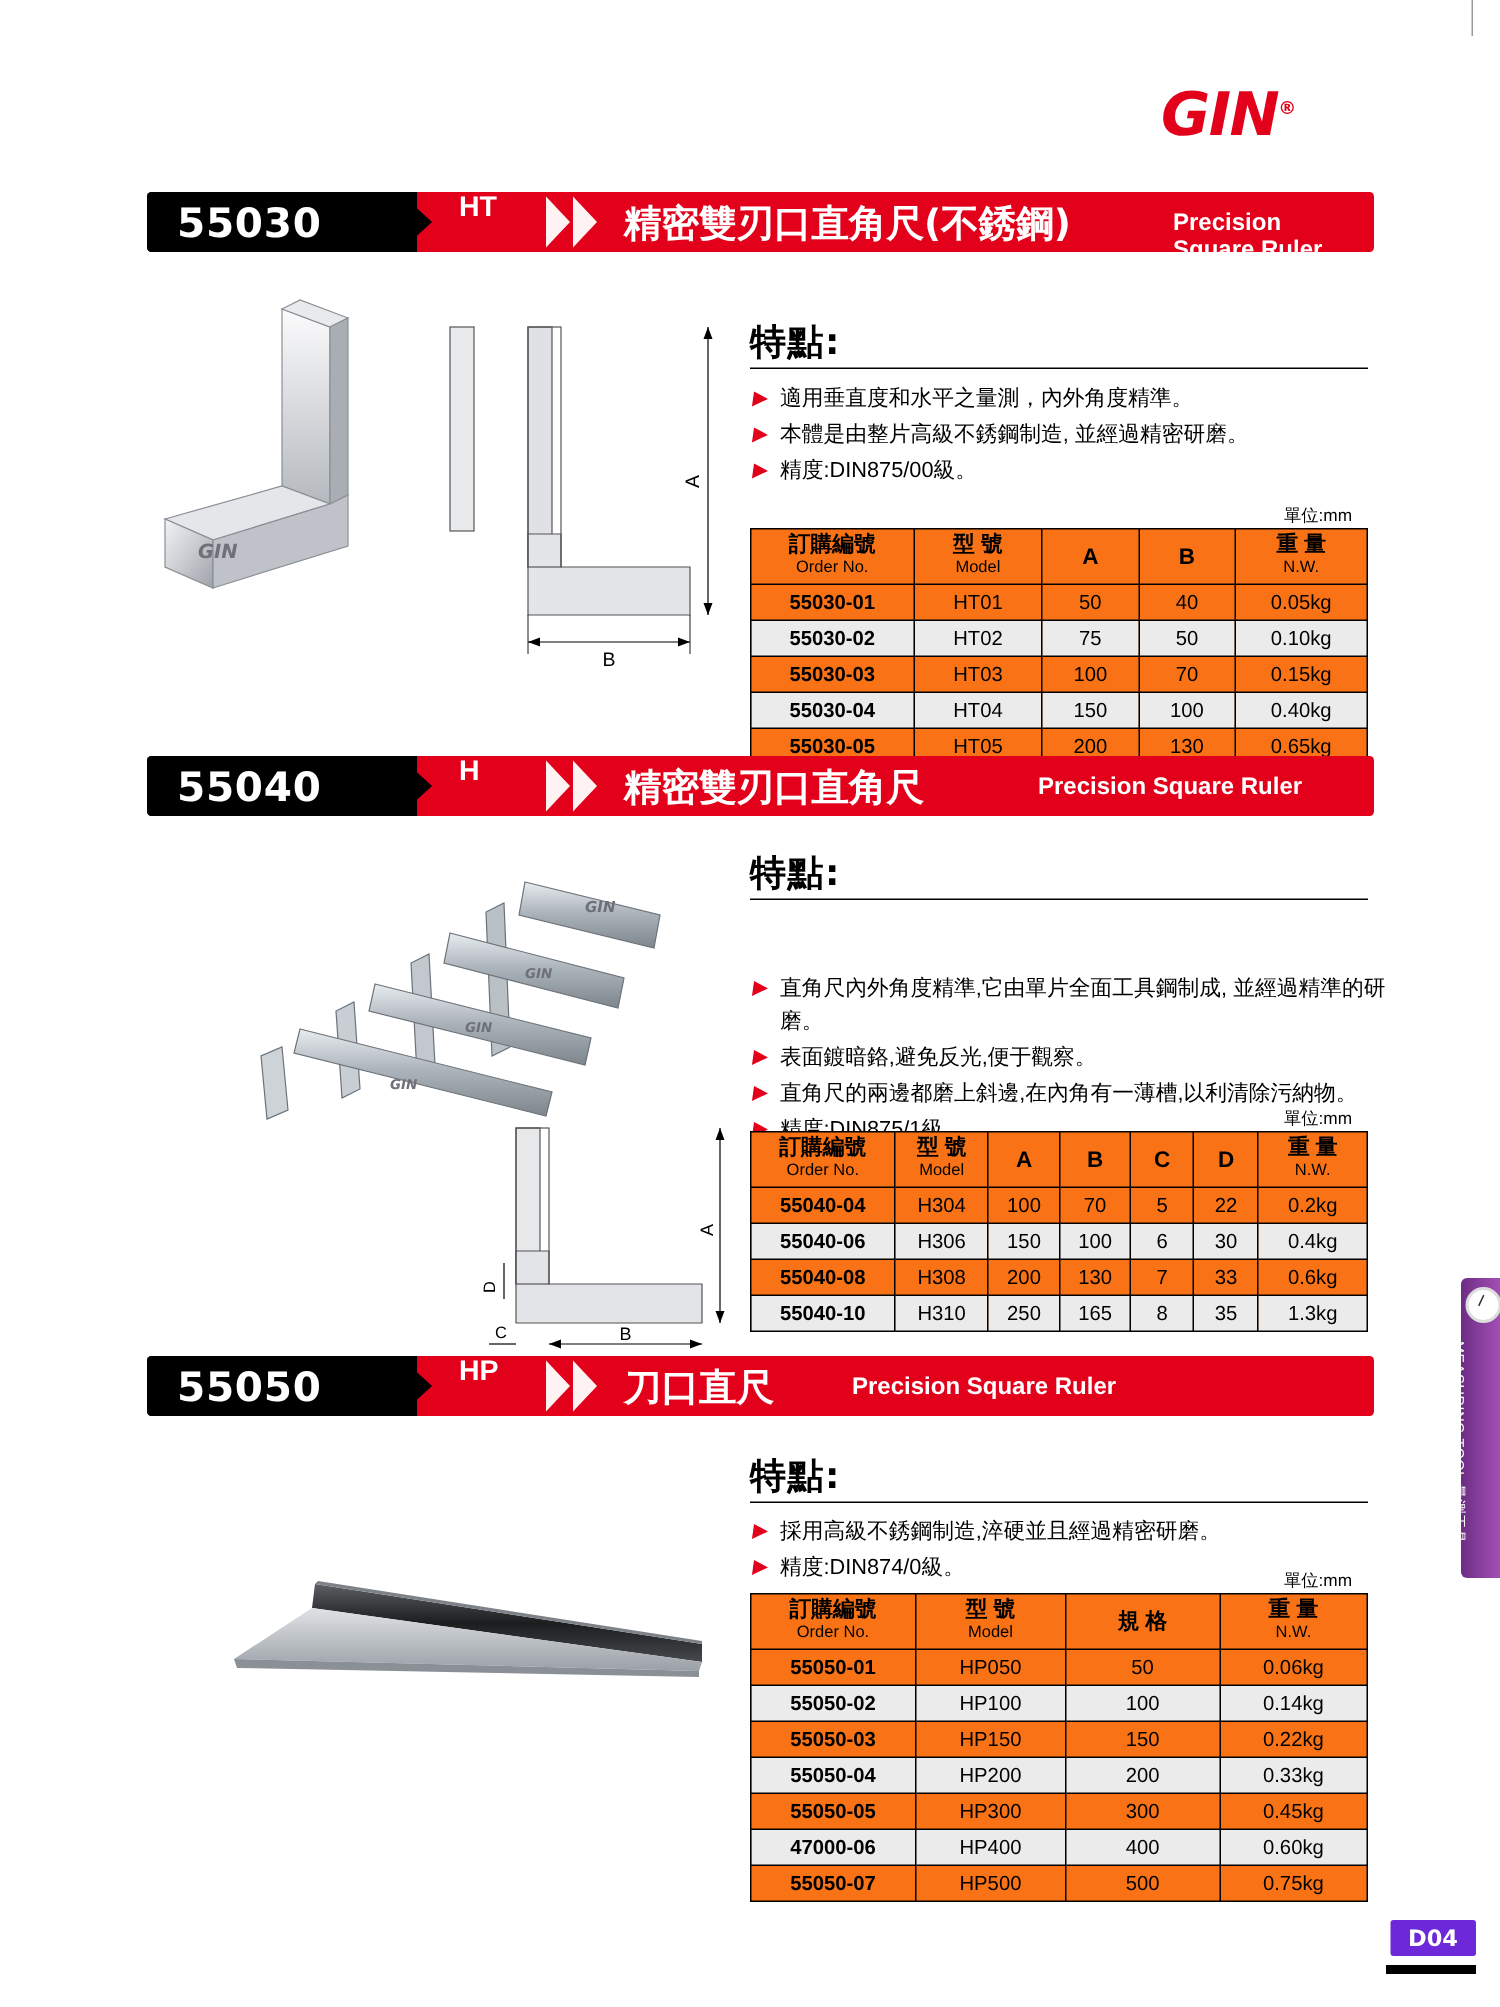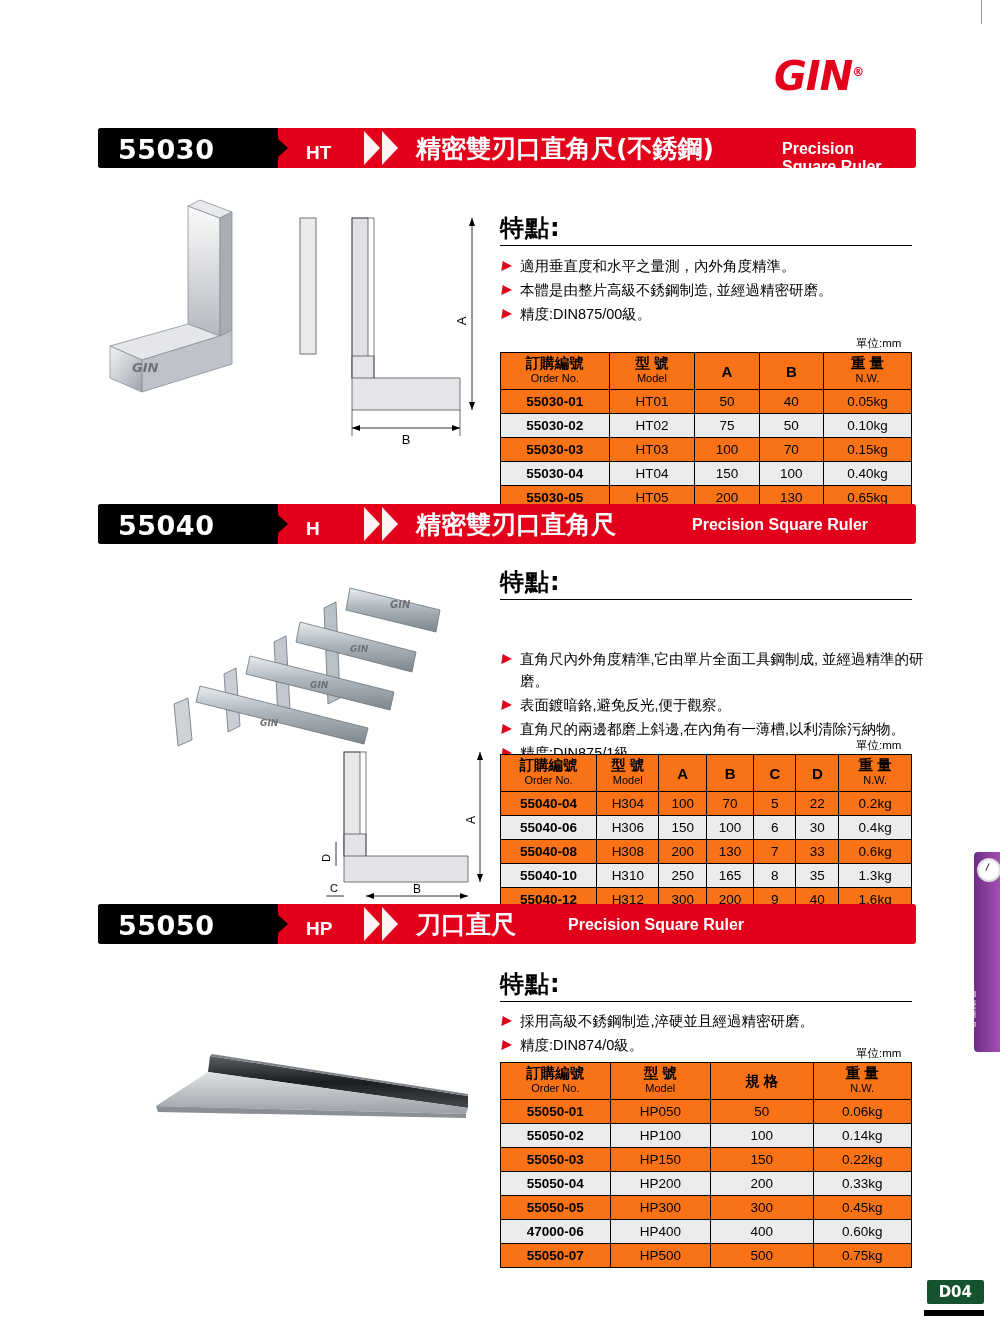--- a/index.html
+++ b/index.html
@@ -33,21 +33,21 @@
   .bar .blacktip{
     position:absolute;left:168px;top:0;width:0;height:0;
     border-top:20px solid transparent;border-bottom:20px solid transparent;
     border-left:22px solid #000;
   }
   .bar .code{
     position:absolute;left:20px;top:6px;color:#fff;font-weight:bold;
     font-size:27px;letter-spacing:0.5px;font-family:"DejaVu Sans",sans-serif;
   }
   .bar .model{
-    position:absolute;left:208px;top:14px;color:#fff;font-weight:bold;font-size:19px;
+    position:absolute;left:208px;top:0;color:#fff;font-weight:bold;font-size:19px;
   }
   .bar .chev{
     position:absolute;top:3px;width:0;height:0;
     border-top:17px solid transparent;border-bottom:17px solid transparent;
     border-left:16px solid #fff;opacity:.95;
   }
   .bar .chev1{left:266px;}
   .bar .chev2{left:284px;}
   .bar .title-cn{
     position:absolute;left:318px;top:4px;color:#fff;font-weight:bold;font-size:25px;
@@ -107,21 +107,21 @@
   .sidetab .dial{
     position:absolute;left:3px;top:6px;width:20px;height:20px;border-radius:50%;
     background:#fff;border:2px solid #ddd;
   }
   .sidetab .dial:after{
     content:"";position:absolute;left:8px;top:3px;width:1px;height:8px;background:#333;
     transform:rotate(25deg);
   }
 
   .pagenum{
-    position:absolute;right:16px;bottom:34px;background:#14532d;color:#fff;
+    position:absolute;right:16px;bottom:34px;background:#6d28d9;color:#fff;
     font-weight:bold;font-size:15px;padding:3px 12px;border-radius:2px;
     font-family:"DejaVu Sans",sans-serif;
   }
   .pagebar{position:absolute;right:16px;bottom:22px;width:60px;height:6px;background:#000;}
 </style>
 </head>
 <body>
 
 <div class="page">
 
@@ -374,29 +374,20 @@
       </tr>
       <tr>
         <td class="ord">55040-10</td>
         <td>H310</td>
         <td>250</td>
         <td>165</td>
         <td>8</td>
         <td>35</td>
         <td>1.3kg</td>
       </tr>
-      <tr>
-        <td class="ord">55040-12</td>
-        <td>H312</td>
-        <td>300</td>
-        <td>200</td>
-        <td>9</td>
-        <td>40</td>
-        <td>1.6kg</td>
-      </tr>
     </tbody>
   </table>
 
   <div class="bar" style="top:904px;">
     <div class="red"></div>
     <div class="black"></div>
     <div class="blacktip"></div>
     <div class="code">55050</div>
     <div class="model">HP</div>
     <div class="chev chev1"></div>

